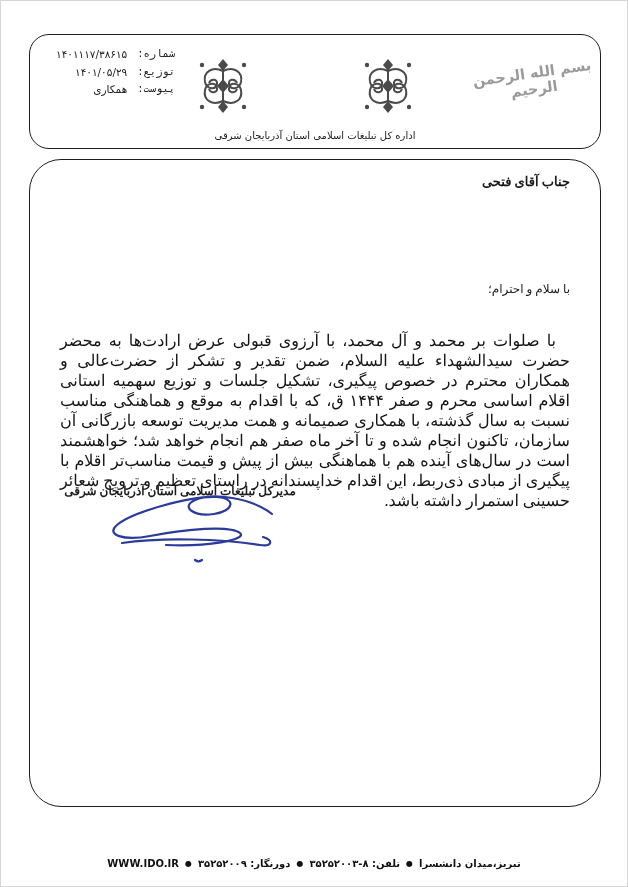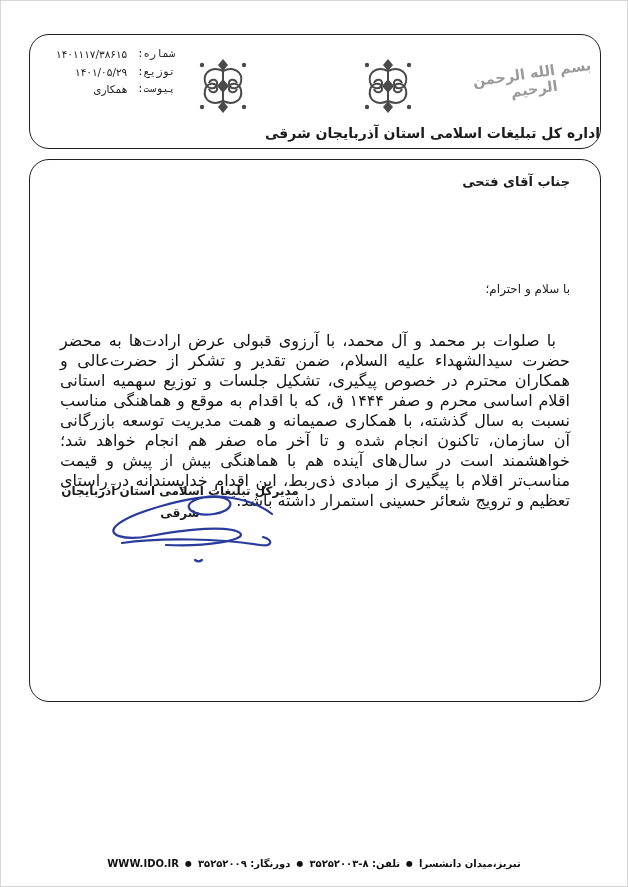--- a/index.html
+++ b/index.html
@@ -31,26 +31,26 @@
   .orn{position:absolute;top:22px;width:50px;height:58px;}
   .orn.left{left:168px;}
   .orn.right{left:333px;transform:scaleX(-1);}
   .bismillah{
     position:absolute;left:438px;top:30px;width:130px;
     text-align:center;font-size:14.5px;font-weight:bold;color:#9a9a9a;
     transform:rotate(-8deg);letter-spacing:-0.5px;
   }
   .org-name{
     position:absolute;bottom:7px;left:0;width:100%;
-    text-align:right;font-size:14px;font-weight:bold;color:#1c1c1c;
+    text-align:center;font-size:10px;font-weight:normal;color:#1c1c1c;
   }
   
   .body-box{
-    position:absolute;left:28px;top:158px;width:572px;height:543px;
-    border:1.6px solid #1f1f1f;border-radius:20px;box-sizing:border-box;
+    position:absolute;left:28px;top:158px;width:572px;height:648px;
+    border:1.6px solid #1f1f1f;border-radius:32px;box-sizing:border-box;font-family:Liberation Serif, serif;
   }
   .recipient-name{position:absolute;right:30px;top:14px;font-size:13px;font-weight:bold;}
   .recipient-title{position:absolute;right:30px;top:45px;font-size:13px;font-weight:bold;}
   .subject{position:absolute;right:30px;top:77px;font-size:13px;font-weight:bold;}
   .salutation{position:absolute;right:30px;top:122px;font-size:12px;}
   .body-par{
     position:absolute;right:30px;left:30px;top:142px;
     font-size:16px;line-height:20px;text-align:justify;text-indent:14px;
     color:#141414;
     margin-top:29px;

